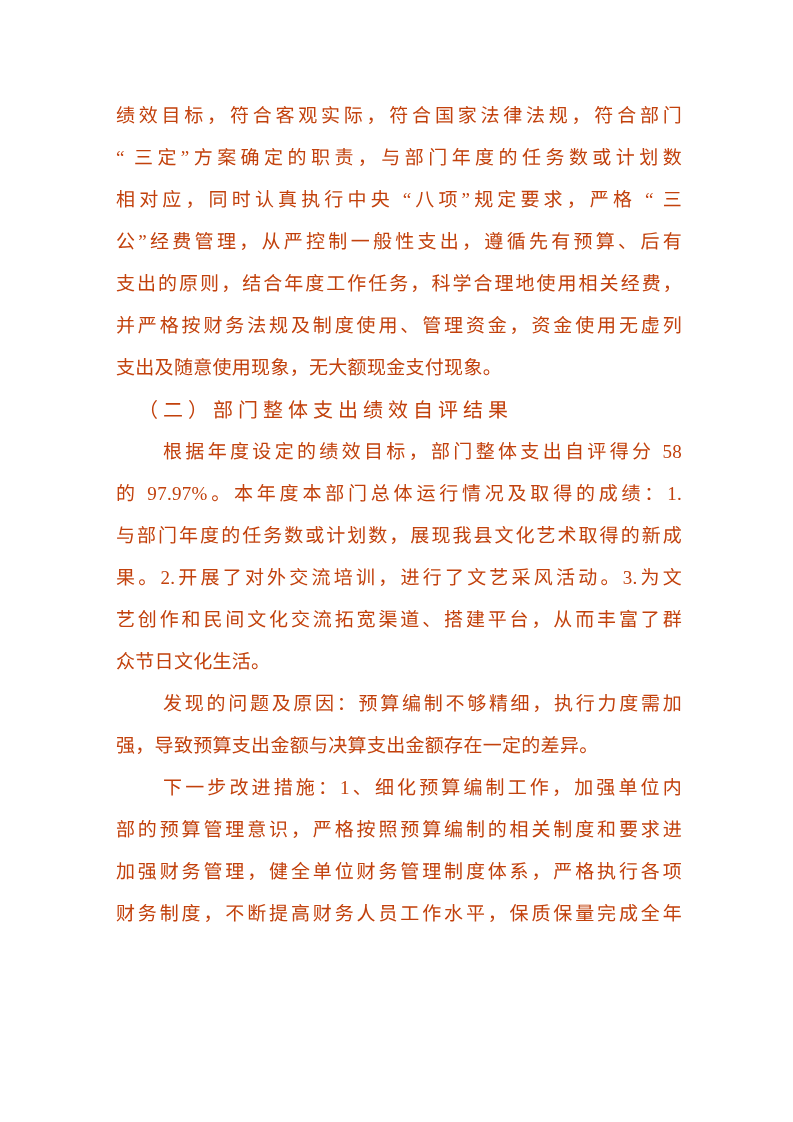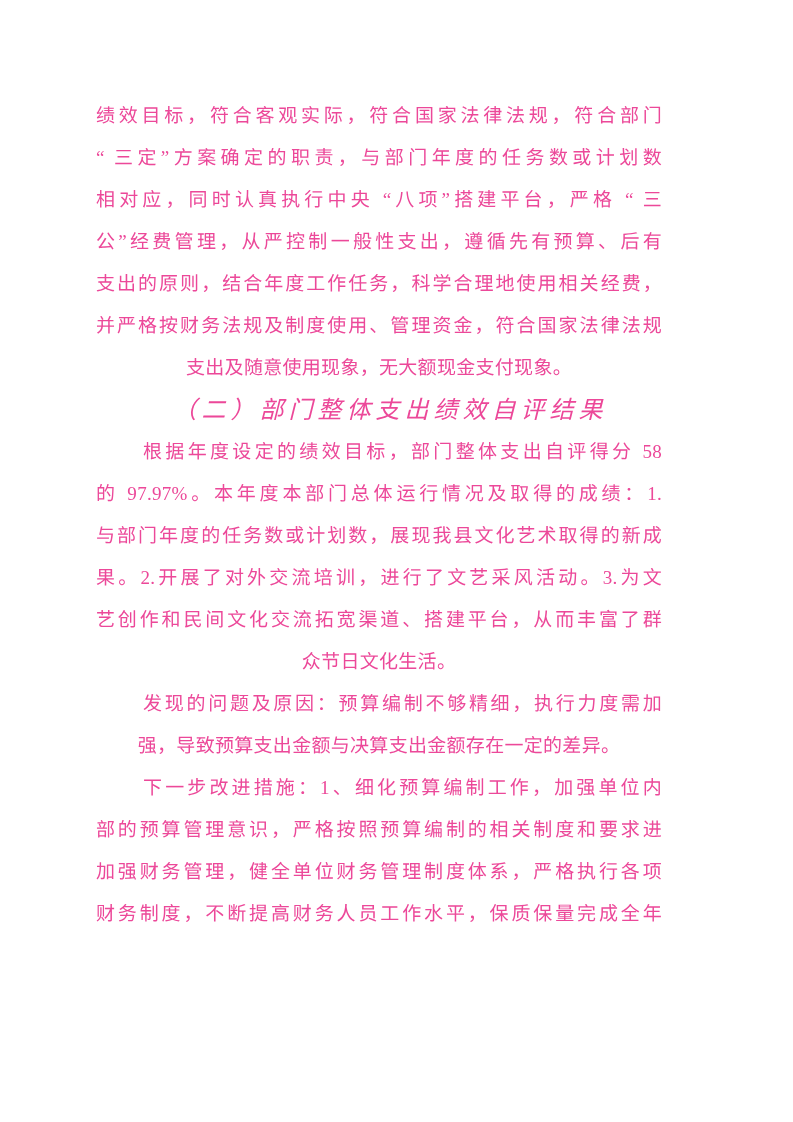--- a/index.html
+++ b/index.html
@@ -17,61 +17,60 @@
   .page {
     position: absolute;
     left: 0;
     top: 0;
     width: 793px;
     height: 1122px;
     background: #ffffff;
   }
   .text-block {
     position: absolute;
-    left: 96px;
+    left: 116px;
     top: 95px;
     width: 566px;
-    color: #ec4899;
+    color: #c2410c;
   }
   .paragraph {
     margin: 0;
     padding: 0;
   }
   .line {
     height: 42px;
     line-height: 42px;
     font-size: 19px;
     letter-spacing: 0.3px;
     white-space: normal;
     overflow: visible;
-    text-align: center;
+    text-align: left;
   }
   .line.justify {
     text-align: justify;
     text-align-last: justify;
     text-justify: inter-character;
   }
   .paragraph.heading .line {
-    font-size: 24px;
+    font-size: 20px;
     letter-spacing: 5px;
-    font-style: italic;
   }
 </style>
 </head>
 <body>
 
 <div class="page">
   <div class="text-block">
       <div class="paragraph body">
         <div class="line justify">绩效目标，符合客观实际，符合国家法律法规，符合部门</div>
         <div class="line justify">“ 三定”方案确定的职责，与部门年度的任务数或计划数</div>
-        <div class="line justify">相对应，同时认真执行中央 “八项”搭建平台，严格 “ 三</div>
+        <div class="line justify">相对应，同时认真执行中央 “八项”规定要求，严格 “ 三</div>
         <div class="line justify">公”经费管理，从严控制一般性支出，遵循先有预算、后有</div>
         <div class="line justify">支出的原则，结合年度工作任务，科学合理地使用相关经费，</div>
-        <div class="line justify">并严格按财务法规及制度使用、管理资金，符合国家法律法规</div>
+        <div class="line justify">并严格按财务法规及制度使用、管理资金，资金使用无虚列</div>
         <div class="line">支出及随意使用现象，无大额现金支付现象。</div>
       </div>
       <div class="paragraph heading">
         <div class="line" style="text-indent: 22px;">（二）部门整体支出绩效自评结果</div>
       </div>
       <div class="paragraph body">
         <div class="line justify" style="text-indent: 47px;">根据年度设定的绩效目标，部门整体支出自评得分 58</div>
         <div class="line justify">的 97.97%。本年度本部门总体运行情况及取得的成绩：1.</div>
         <div class="line justify">与部门年度的任务数或计划数，展现我县文化艺术取得的新成</div>
         <div class="line justify">果。2.开展了对外交流培训，进行了文艺采风活动。3.为文</div>

